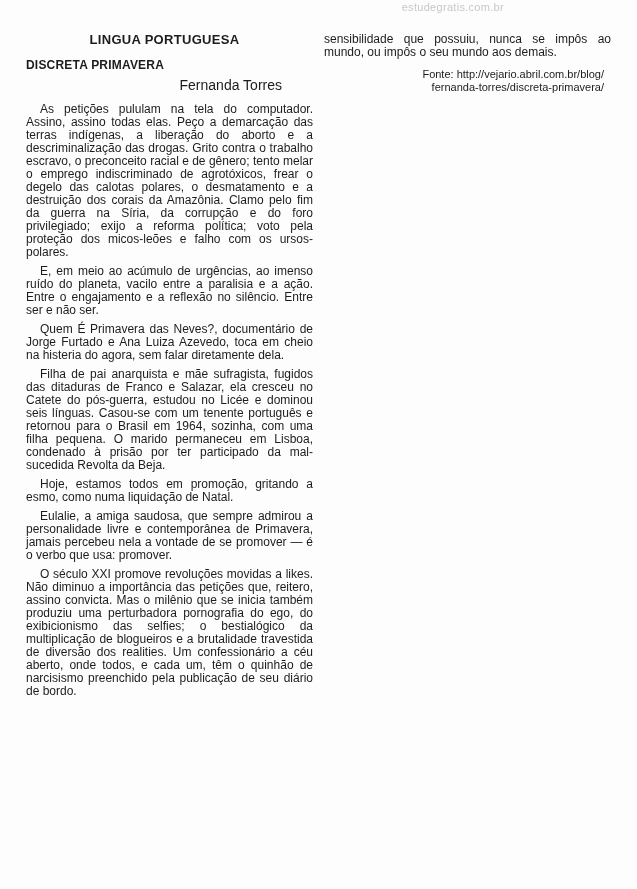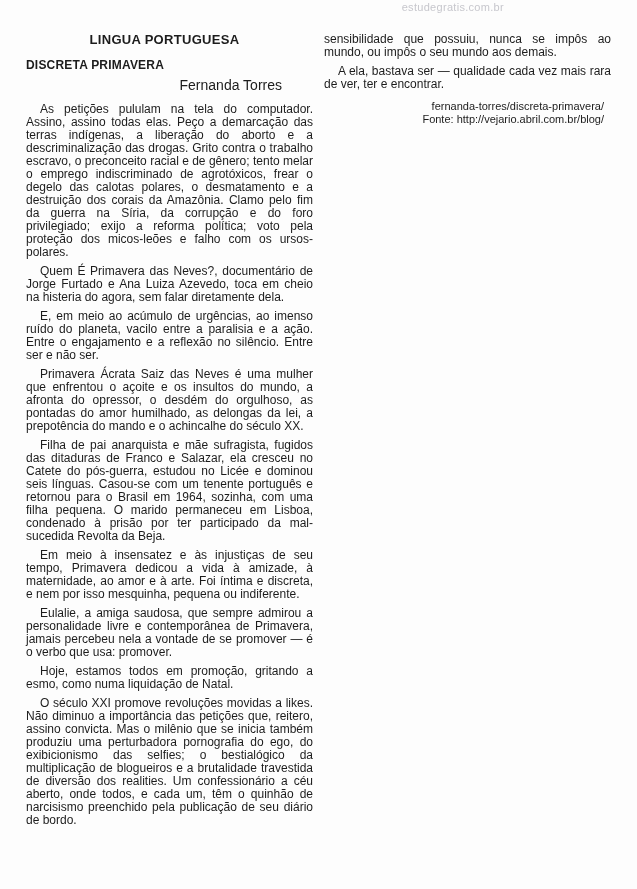--- a/index.html
+++ b/index.html
@@ -88,36 +88,33 @@
   <div class="watermark">estudegratis.com.br</div>
 
   <div class="columns">
 
     <div class="col">
       <h1 class="doc-title">LINGUA PORTUGUESA</h1>
       <h2 class="doc-subtitle">DISCRETA PRIMAVERA</h2>
       <div class="author">Fernanda Torres</div>
       <div id="left-paragraphs">
           <p class="body-p">As petições pululam na tela do computador. Assino, assino todas elas. Peço a demarcação das terras indígenas, a liberação do aborto e a descriminalização das drogas. Grito contra o trabalho escravo, o preconceito racial e de gênero; tento melar o emprego indiscriminado de agrotóxicos, frear o degelo das calotas polares, o desmatamento e a destruição dos corais da Amazônia. Clamo pelo fim da guerra na Síria, da corrupção e do foro privilegiado; exijo a reforma política; voto pela proteção dos micos-leões e falho com os ursos-polares.</p>
+          <p class="body-p">E, em meio ao acúmulo de urgências, ao imenso ruído do planeta, vacilo entre a paralisia e a ação. Entre o engajamento e a reflexão no silêncio. Entre ser e não ser.</p>
           <p class="body-p">Quem É Primavera das Neves?, documentário de Jorge Furtado e Ana Luiza Azevedo, toca em cheio na histeria do agora, sem falar diretamente dela.</p>
-          <p class="body-p">E, em meio ao acúmulo de urgências, ao imenso ruído do planeta, vacilo entre a paralisia e a ação. Entre o engajamento e a reflexão no silêncio. Entre ser e não ser.</p>
-          <p class="body-p">Primavera Ácrata Saiz das Neves é uma mulher que enfrentou o açoite e os insultos do mundo, a afronta do opressor, o desdém do orgulhoso, as pontadas do amor humilhado, as delongas da lei, a prepotência do mando e o achincalhe do século XX.</p>
           <p class="body-p">Filha de pai anarquista e mãe sufragista, fugidos das ditaduras de Franco e Salazar, ela cresceu no Catete do pós-guerra, estudou no Licée e dominou seis línguas. Casou-se com um tenente português e retornou para o Brasil em 1964, sozinha, com uma filha pequena. O marido permaneceu em Lisboa, condenado à prisão por ter participado da mal-sucedida Revolta da Beja.</p>
-          <p class="body-p">Em meio à insensatez e às injustiças de seu tempo, Primavera dedicou a vida à amizade, à maternidade, ao amor e à arte. Foi íntima e discreta, e nem por isso mesquinha, pequena ou indiferente.</p>
+          <p class="body-p">Hoje, estamos todos em promoção, gritando a esmo, como numa liquidação de Natal.</p>
           <p class="body-p">Eulalie, a amiga saudosa, que sempre admirou a personalidade livre e contemporânea de Primavera, jamais percebeu nela a vontade de se promover — é o verbo que usa: promover.</p>
-          <p class="body-p">Hoje, estamos todos em promoção, gritando a esmo, como numa liquidação de Natal.</p>
           <p class="body-p">O século XXI promove revoluções movidas a likes. Não diminuo a importância das petições que, reitero, assino convicta. Mas o milênio que se inicia também produziu uma perturbadora pornografia do ego, do exibicionismo das selfies; o bestialógico da multiplicação de blogueiros e a brutalidade travestida de diversão dos realities. Um confessionário a céu aberto, onde todos, e cada um, têm o quinhão de narcisismo preenchido pela publicação de seu diário de bordo.</p>
         </div>
     </div>
 
     <div class="col">
       <div id="right-paragraphs">
           <p class="body-p no-indent">sensibilidade que possuiu, nunca se impôs ao mundo, ou impôs o seu mundo aos demais.</p>
-          <p class="body-p">A ela, bastava ser — qualidade cada vez mais rara de ver, ter e encontrar.</p>
         </div>
       <div class="fonte">
+        <div>Fonte: http://vejario.abril.com.br/blog/</div>
         <div>fernanda-torres/discreta-primavera/</div>
-        <div>Fonte: http://vejario.abril.com.br/blog/</div>
       </div>
     </div>
 
   </div>
 </div>
 
 </body></html>

